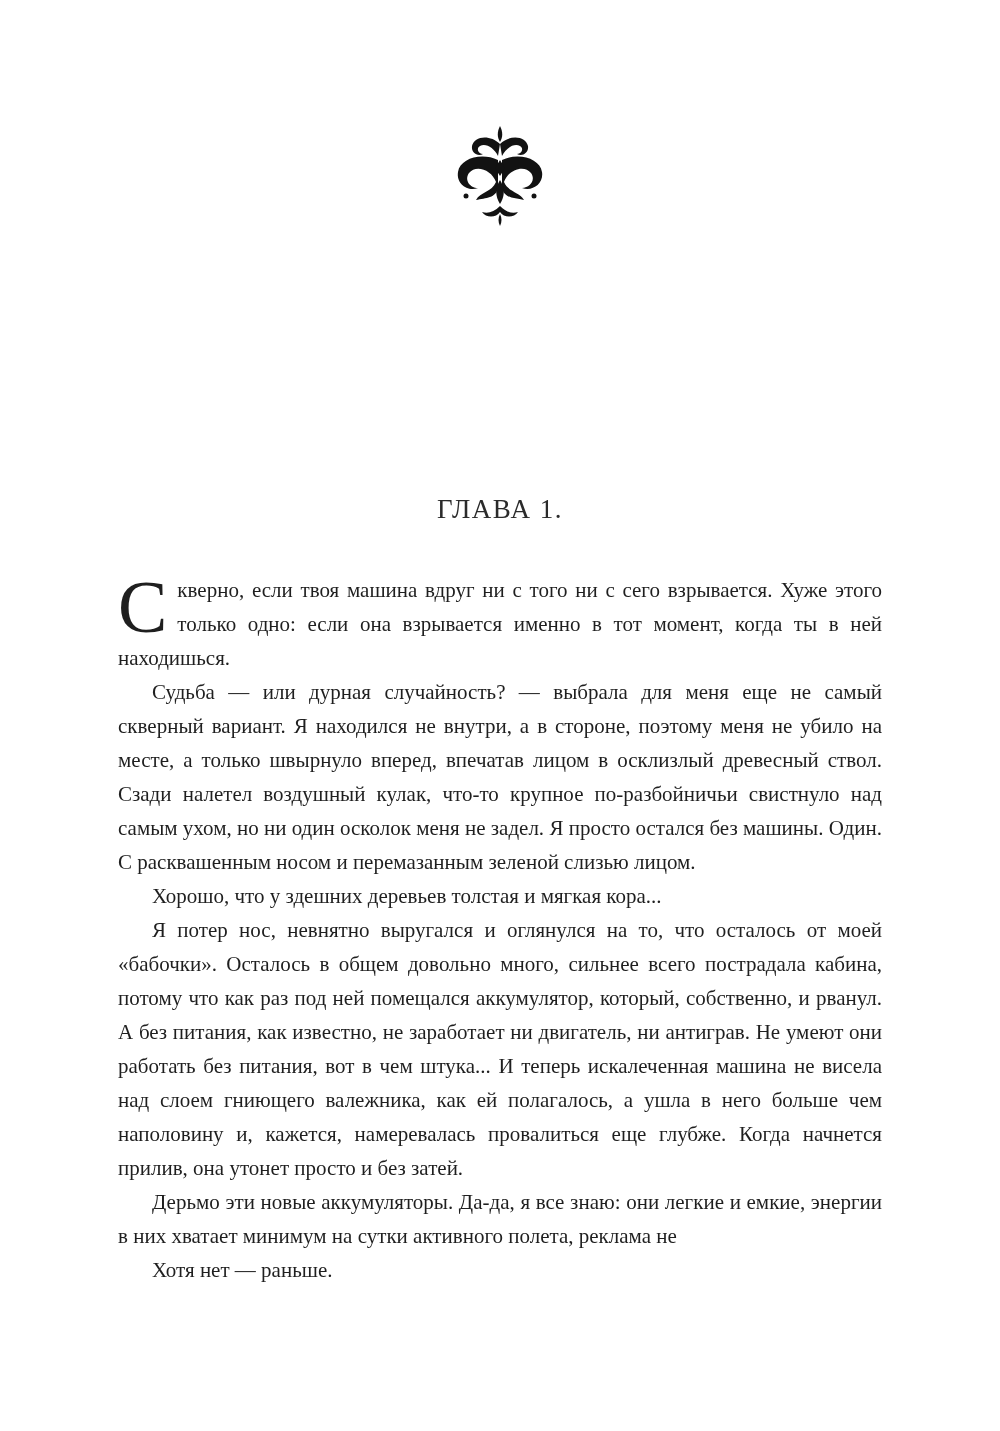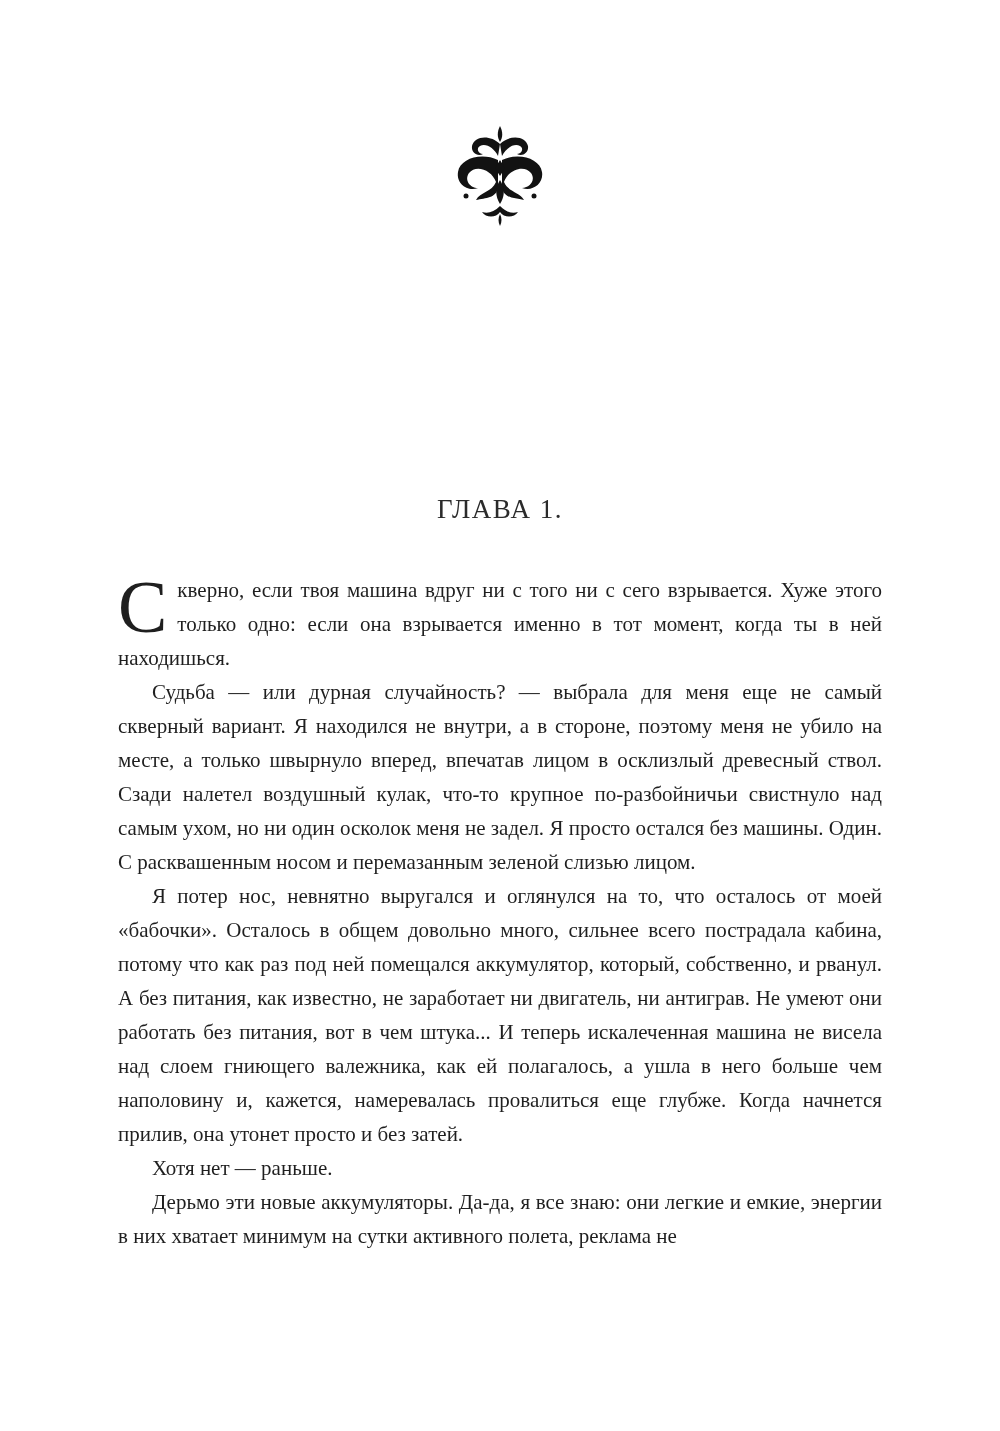--- a/index.html
+++ b/index.html
@@ -80,18 +80,19 @@
     </svg>
   </div>
 
   <h1 class="chapter-title">
     <span>ГЛАВА 1.</span><br>
   </h1>
 
   <div class="body-text">
     <p class="first-paragraph"><span class="drop-cap">С</span><span>кверно, если твоя машина вдруг ни с того ни с сего взрывается. Хуже этого только одно: если она взрывается именно в тот момент, когда ты в ней находишься.</span></p>
     <p>Судьба — или дурная случайность? — выбрала для меня еще не самый скверный вариант. Я находился не внутри, а в стороне, поэтому меня не убило на месте, а только швырнуло вперед, впечатав лицом в осклизлый древесный ствол. Сзади налетел воздушный кулак, что-то крупное по-разбойничьи свистнуло над самым ухом, но ни один осколок меня не задел. Я просто остался без машины. Один. С расквашенным носом и перемазанным зеленой слизью лицом.</p>
+    <p>Хорошо, что у здешних деревьев толстая и мягкая кора...</p>
     <p>Я потер нос, невнятно выругался и оглянулся на то, что осталось от моей «бабочки». Осталось в общем довольно много, сильнее всего пострадала кабина, потому что как раз под ней помещался аккумулятор, который, собственно, и рванул. А без питания, как известно, не заработает ни двигатель, ни антиграв. Не умеют они работать без питания, вот в чем штука... И теперь искалеченная машина не висела над слоем гниющего валежника, как ей полагалось, а ушла в него больше чем наполовину и, кажется, намеревалась провалиться еще глубже. Когда начнется прилив, она утонет просто и без затей.</p>
+    <p>Дерьмо эти новые аккумуляторы. Да-да, я все знаю: они легкие и емкие, энергии в них хватает минимум на сутки активного полета, реклама не</p>
     <p>Хотя нет — раньше.</p>
-    <p>Дерьмо эти новые аккумуляторы. Да-да, я все знаю: они легкие и емкие, энергии в них хватает минимум на сутки активного полета, реклама не</p>
   </div>
 
 </div>
 
 </body></html>

